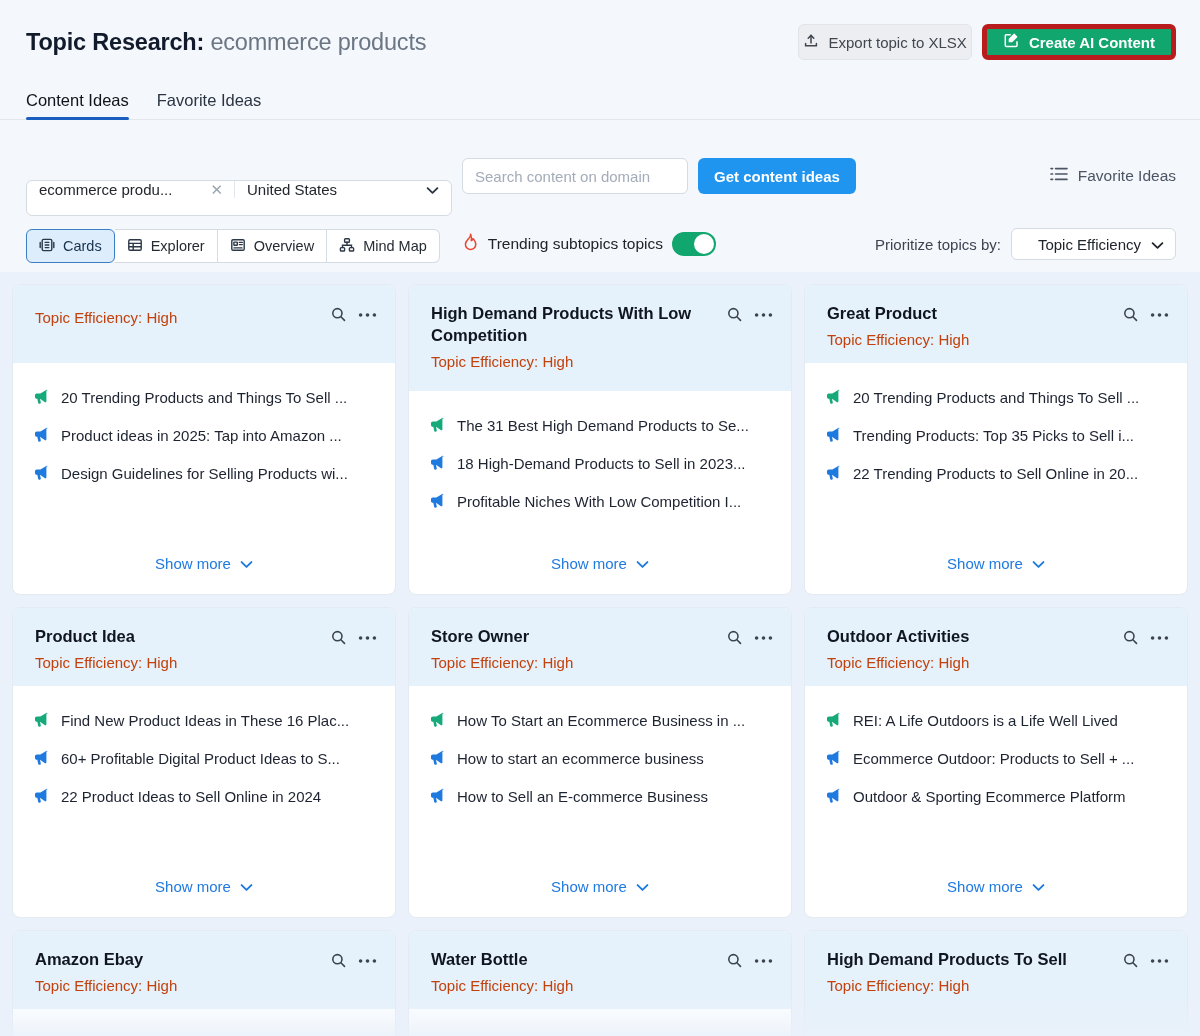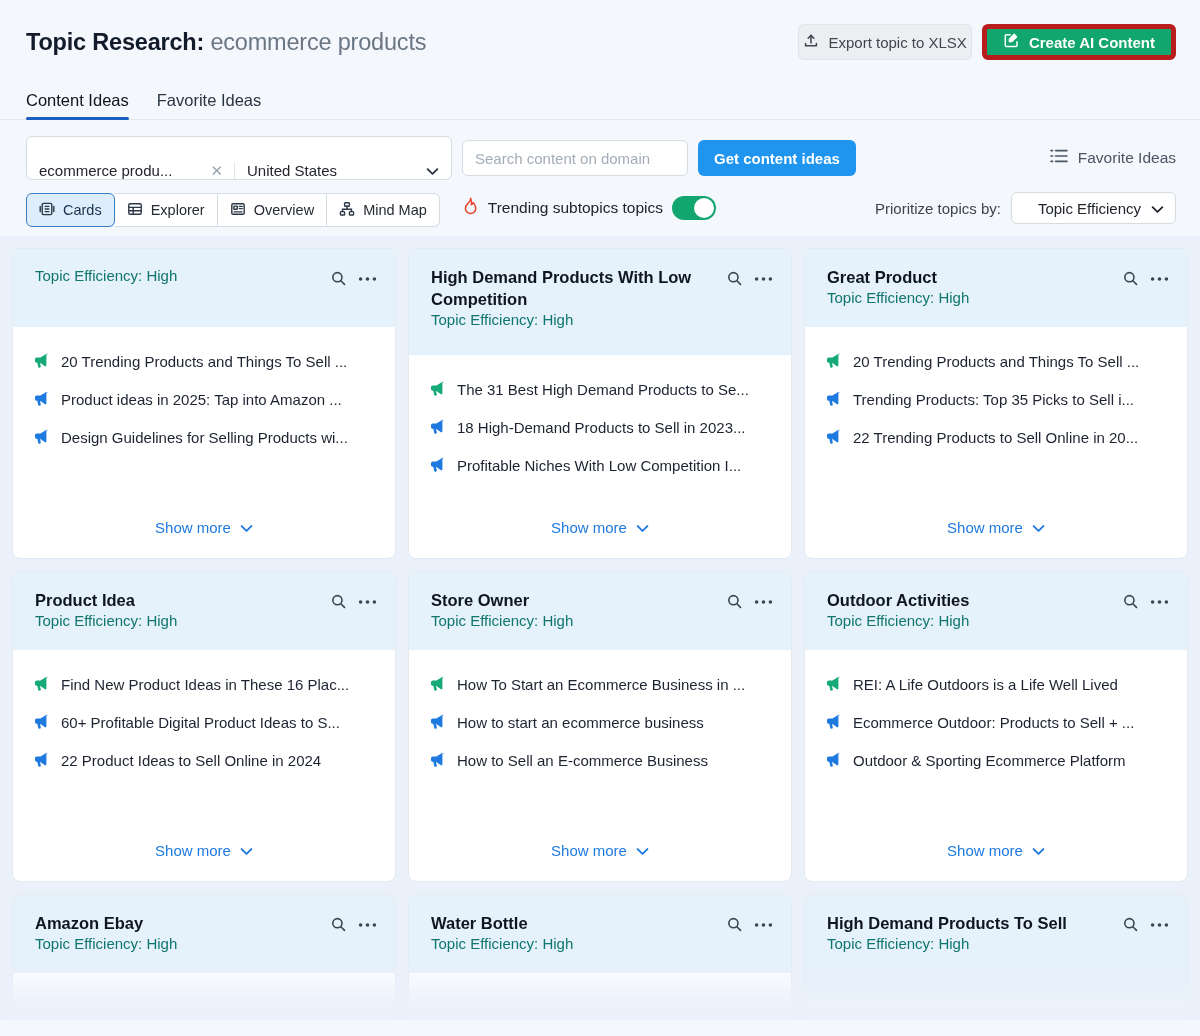--- a/index.html
+++ b/index.html
@@ -41,22 +41,22 @@
   .tab { font-size: 16.5px; color: #2b3443; padding-bottom: 9px; cursor: pointer; position: relative; }
   .tab.active { color: #10131a; }
   .tab.active::after {
     content: ""; position: absolute; left: 0; right: 0; bottom: -1px;
     height: 3px; background: #1a5fc0; border-radius: 2px;
   }
 
   
   .filters { padding: 16px 24px 0 26px; display: flex; align-items: center; gap: 10px; }
   .combo {
-    display: flex; align-items: flex-end; height: 44px;
-    background: #fff; border: 1px solid #d5dbe3; border-radius: 6px; overflow: hidden;
+    display: flex; align-items: flex-start; height: 36px;
+    background: #fff; border: 1px solid #d5dbe3; border-radius: 6px; overflow: hidden; margin-top: 44px;
   }
   .combo-kw {
     display: flex; align-items: center; gap: 8px; padding: 0 11px 0 12px;
     width: 208px; border-right: 1px solid #e2e7ed;
   }
   .combo-kw .txt { font-size: 15px; color: #23262c; white-space: nowrap; overflow: hidden; }
   .x-icon { color: #9aa4b0; font-size: 15px; line-height: 1; cursor: pointer; margin-left: auto; }
   .combo-country {
     display: flex; align-items: center; gap: 8px; padding: 0 12px; width: 216px;
     font-size: 15px; color: #23262c; cursor: pointer;
@@ -121,21 +121,21 @@
     background: #fff; border: 1px solid #e4eaf2; border-radius: 8px;
     overflow: hidden; display: flex; flex-direction: column; height: 311px;
   }
   .card.tall-head .card-head { height: 106px; }
   .card-head {
     background: #e5f1fb; padding: 18px 18px 0 22px; height: 78px;
     display: flex; align-items: flex-start; gap: 10px;
   }
   .card-head .titles { flex: 1; min-width: 0; }
   .card-title { font-size: 16.5px; font-weight: 700; color: #0f1622; line-height: 1.32; }
-  .card-eff { font-size: 15px; color: #0f766e; margin-top: 0; }
+  .card-eff { font-size: 15px; color: #c2410c; margin-top: 6px; }
   .head-icons { display: flex; align-items: center; gap: 11px; padding-top: 3px; flex: none; }
   .icon-btn { cursor: pointer; line-height: 0; color: #3c4450; }
   .card-body { flex: 1; padding: 26px 20px 0 20px; display: flex; flex-direction: column; }
   .idea { display: flex; align-items: flex-start; gap: 11px; margin-bottom: 18px; }
   .idea .t { font-size: 15px; color: #1d2330; line-height: 1.25; white-space: nowrap; overflow: hidden; }
   .showmore {
     margin-top: auto; margin-bottom: 22px; display: flex; align-items: center;
     justify-content: center; gap: 9px; color: #1f7ae0; font-size: 15px; cursor: pointer;
   }
 

